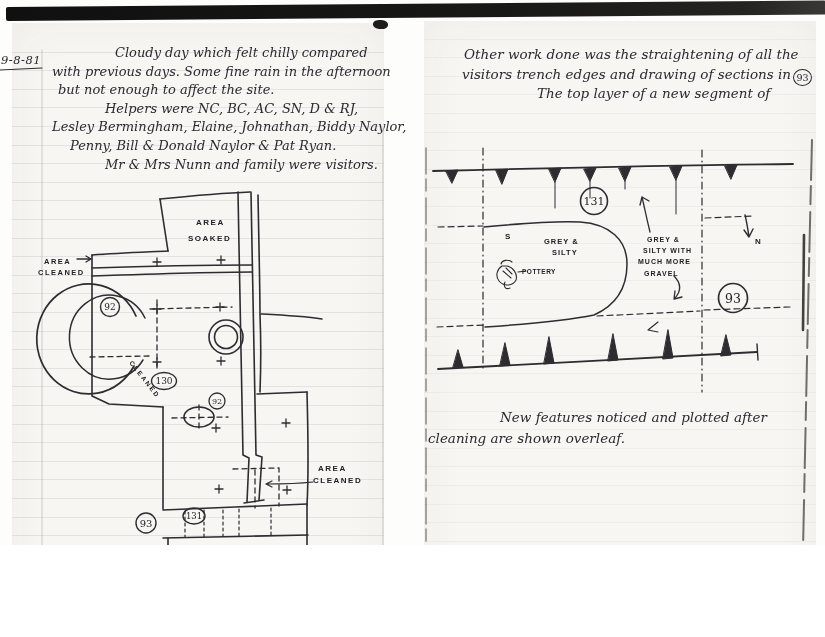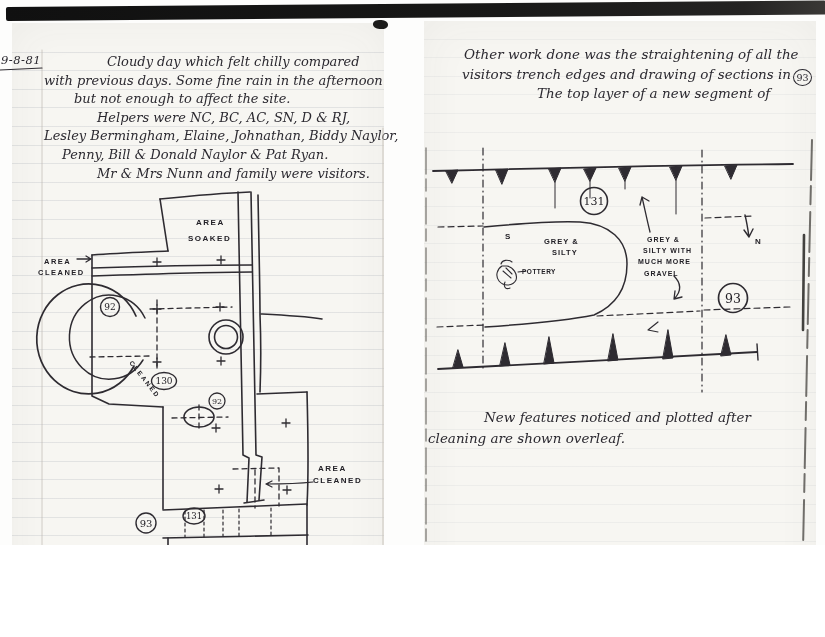--- a/index.html
+++ b/index.html
@@ -30,37 +30,37 @@
   .lh20 .hw-line{height:20.5px;}
   .fs13{font-size:13px;}
   .fs135{font-size:13.5px;}
   .circ{display:inline-flex;align-items:center;justify-content:center;
     border:1.3px solid #2b2930;border-radius:50%;min-width:13px;height:15px;
     font-size:9.5px;font-style:normal;padding:0 2px;margin:0 2px;vertical-align:-2px;}
   .pagenum{position:absolute;font-family:"DejaVu Serif",serif;font-size:10.5px;
     font-weight:bold;color:#26242a;letter-spacing:1px;}
   #date-label{position:absolute;left:1px;top:53px;font-family:"DejaVu Serif",serif;
     font-style:italic;font-size:11.5px;color:#2b2930;letter-spacing:0.5px;}
-  .i2{margin-left:2px}.i4{margin-left:4px}.i5{margin-left:20px}.i15{margin-left:32px}
-  .i55{margin-left:55px}.i65{margin-left:65px}.i72{margin-left:56px}.i77{margin-left:77px}
+  .i2{margin-left:2px}.i4{margin-left:4px}.i5{margin-left:20px}.i15{margin-left:8px}
+  .i55{margin-left:55px}.i65{margin-left:65px}.i72{margin-left:72px}.i77{margin-left:77px}
 </style>
 </head>
 <body>
 
 <div id="scan">
 
   <div id="left-page" class="page"></div>
   <div id="right-page" class="page"></div>
 
   <div id="top-band"></div>
   <div id="spine-blob"></div>
 
   <div id="date-label">9-8-81</div>
 
-  <div class="hw fs13" style="left:42px;top:54px;width:345px;">
+  <div class="hw fs13" style="left:42px;top:45px;width:345px;padding-left:8px;">
     <div class="hw-line i65">Cloudy day which felt chilly compared</div>
     <div class="hw-line i2">with previous days. Some fine rain in the afternoon</div>
     <div class="hw-line i15">but not enough to affect the site.</div>
     <div class="hw-line i55">Helpers were NC, BC, AC, SN, D &amp; RJ,</div>
     <div class="hw-line i2">Lesley Bermingham, Elaine, Johnathan, Biddy Naylor,</div>
     <div class="hw-line i5">Penny, Bill &amp; Donald Naylor &amp; Pat Ryan.</div>
     <div class="hw-line i55">Mr &amp; Mrs Nunn and family were visitors.</div>
   </div>
 
   <div class="hw fs135 lh19" style="left:428px;top:46px;width:380px;margin-left:32px;">

